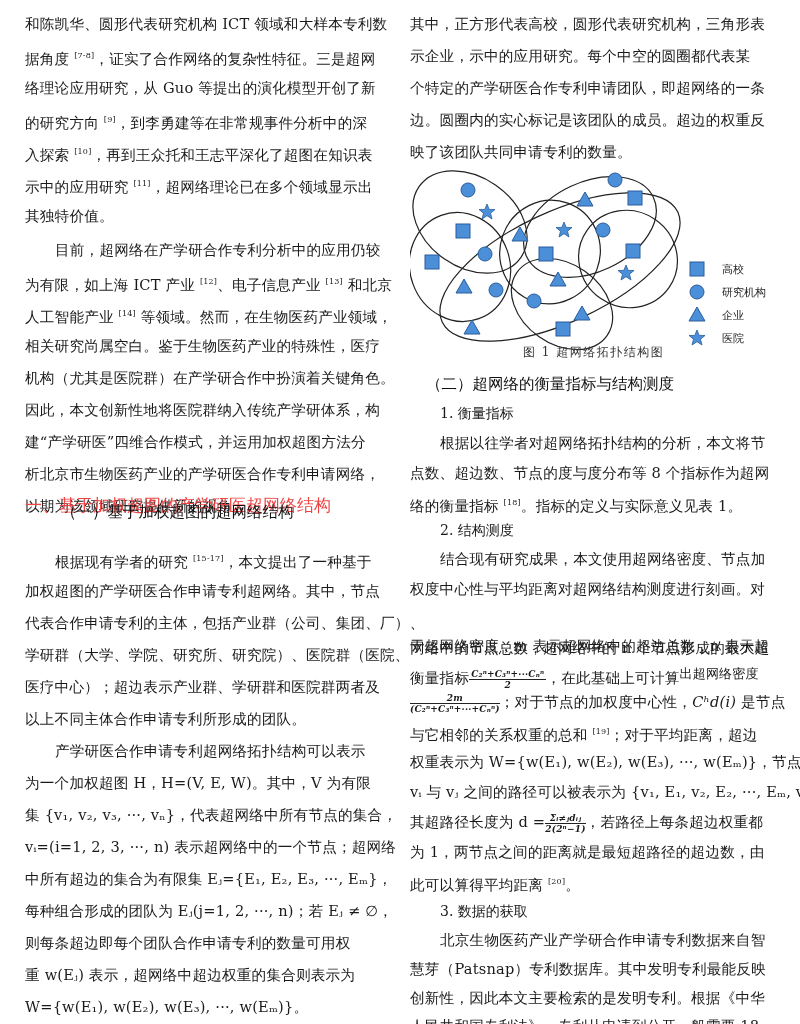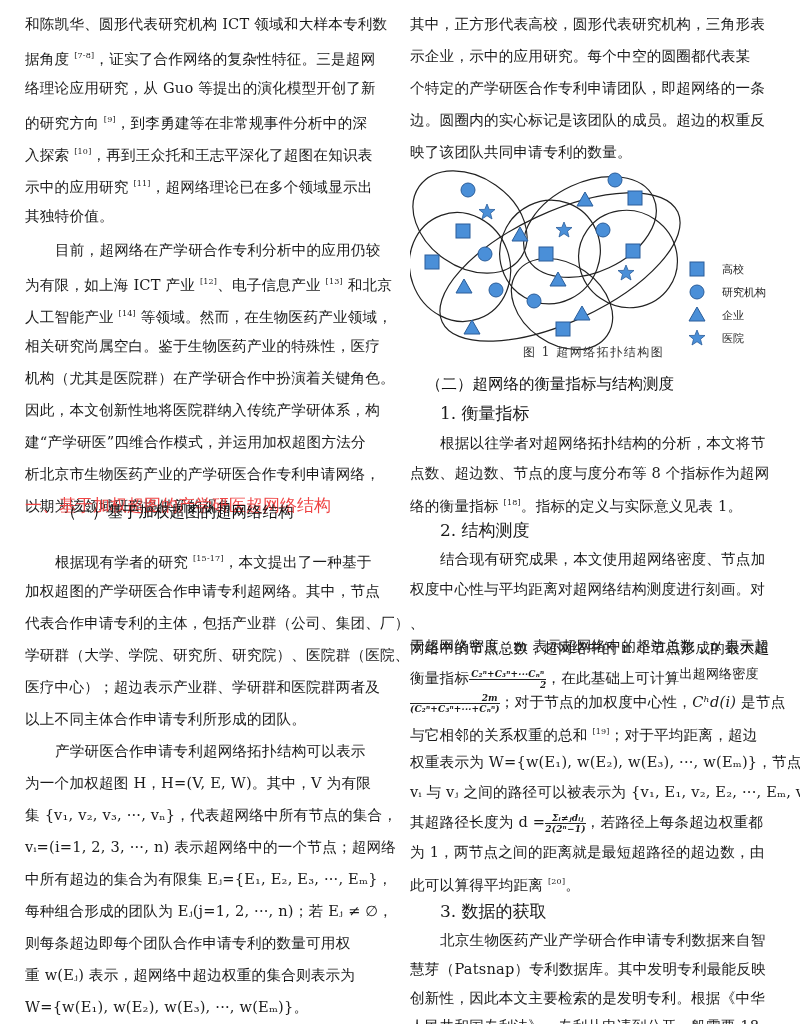--- a/index.html
+++ b/index.html
@@ -23,32 +23,32 @@
     font-family: "DejaVu Sans", "Liberation Sans", sans-serif;
     font-size: 17px; line-height: 22px; color: #ef4444;
   }
   .h2 {
     position: absolute; white-space: nowrap;
     font-family: "DejaVu Sans", "Liberation Sans", sans-serif;
     font-size: 15.5px; line-height: 20px; color: #111;
   }
   .h3 {
     position: absolute; white-space: nowrap;
-    font-size: 17px; line-height: 20px;
+    font-size: 14px; line-height: 20px;
   }
   .figure { position: absolute; left: 410px; top: 162px; width: 370px; height: 200px; }
   .caption {
     position: absolute; left: 523px; top: 344px; white-space: nowrap;
     font-size: 12px; letter-spacing: 1.5px; color: #333;
   }
   .legend-label {
     position: absolute; white-space: nowrap; font-size: 11px; color: #222;
   }
   .frac {
-    display: inline-block; vertical-align: middle; text-align: right;
+    display: inline-block; vertical-align: middle; text-align: center;
     font-size: 9px; line-height: 10px; font-style: italic; font-weight: bold;
   }
   .frac .num { border-bottom: 1px solid #222; padding: 0 2px; }
 </style>
 </head>
 <body>
 
 <div class="col col-left">
 
   <div class="line" style="top:14px">和陈凯华、圆形代表研究机构 ICT 领域和大样本专利数</div>

